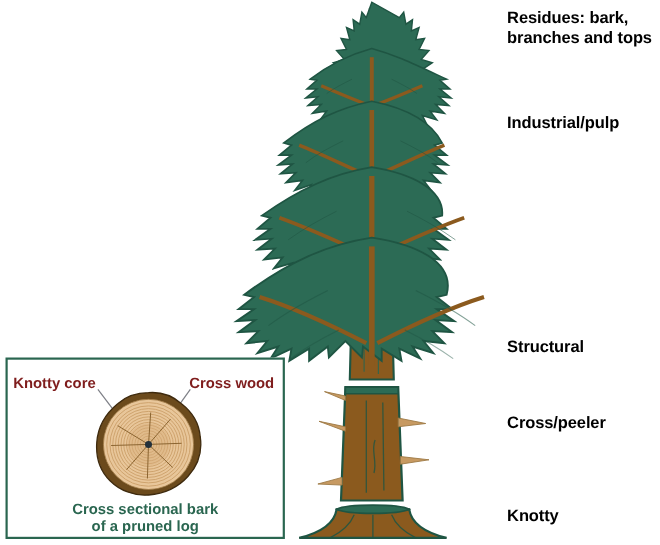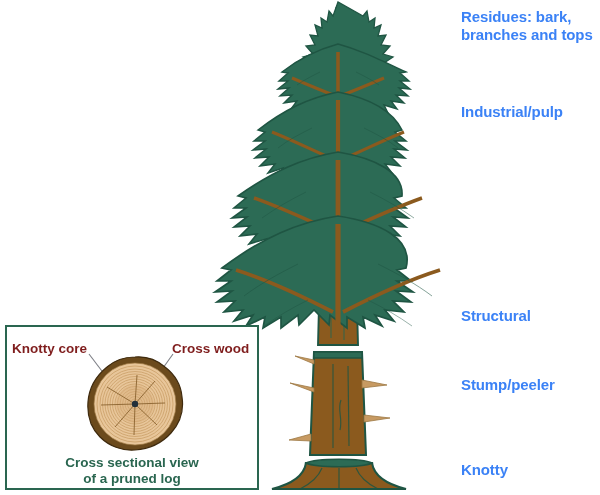--- a/index.html
+++ b/index.html
@@ -4,21 +4,21 @@
 <style>
   html,body{margin:0;padding:0;background:#ffffff;}
   body{width:600px;height:495px;position:relative;overflow:hidden;
        font-family:"Liberation Sans",sans-serif;}
 
   #stage{position:absolute;inset:0;width:600px;height:495px;}
 
   
   .label{
     position:absolute;
-    color:#3b82f6;
+    color:#000000;
     font-weight:bold;
     font-size:15px;
     line-height:1.22;
     letter-spacing:-0.1px;
     white-space:pre-line;
   }
 
   
   #inset-panel{
     position:absolute;
@@ -198,21 +198,21 @@
         <path d="M339 468 L339 489"></path>
         <path d="M356 468 C 360 478, 368 484, 378 489"></path>
       </g>
     </g>
   </svg>
 
   <div class="label" style="left:461px;top:8px;">Residues: bark,
 branches and tops</div>
   <div class="label" style="left:461px;top:103px;">Industrial/pulp</div>
   <div class="label" style="left:461px;top:285px;margin-top:22px;">Structural</div>
-  <div class="label" style="left:461px;top:376px;">Stump/peeler</div>
+  <div class="label" style="left:461px;top:376px;">Cross/peeler</div>
   <div class="label" style="left:461px;top:461px;">Knotty</div>
 
   <div id="inset-panel"></div>
 
   <div class="inset-label" id="knotty-core-label">Knotty core</div>
   <div class="inset-label" id="clear-wood-label">Cross wood</div>
 
   <svg id="leader-svg" width="254" height="165" viewBox="0 0 254 165">
     <path d="M84 29 L131 91" stroke="#7D7F86" stroke-width="1.1" fill="none"></path>
     <circle cx="131" cy="91" r="3" fill="#23303A"></circle>
@@ -254,16 +254,16 @@
       <path d="M50 49 L30 72"></path>
       <path d="M50 49 L49 80"></path>
       <path d="M50 49 L72 70"></path>
       <path d="M50 49 L80 48"></path>
       <path d="M50 49 L70 26"></path>
       <path d="M50 49 L52 20"></path>
     </g>
     <circle cx="50" cy="49" r="3.2" fill="#23303A"></circle>
   </svg>
 
-  <div id="inset-caption">Cross sectional view
+  <div id="inset-caption">Cross sectional bark
 of a pruned log</div>
 
 </div>
 
 </body></html>

